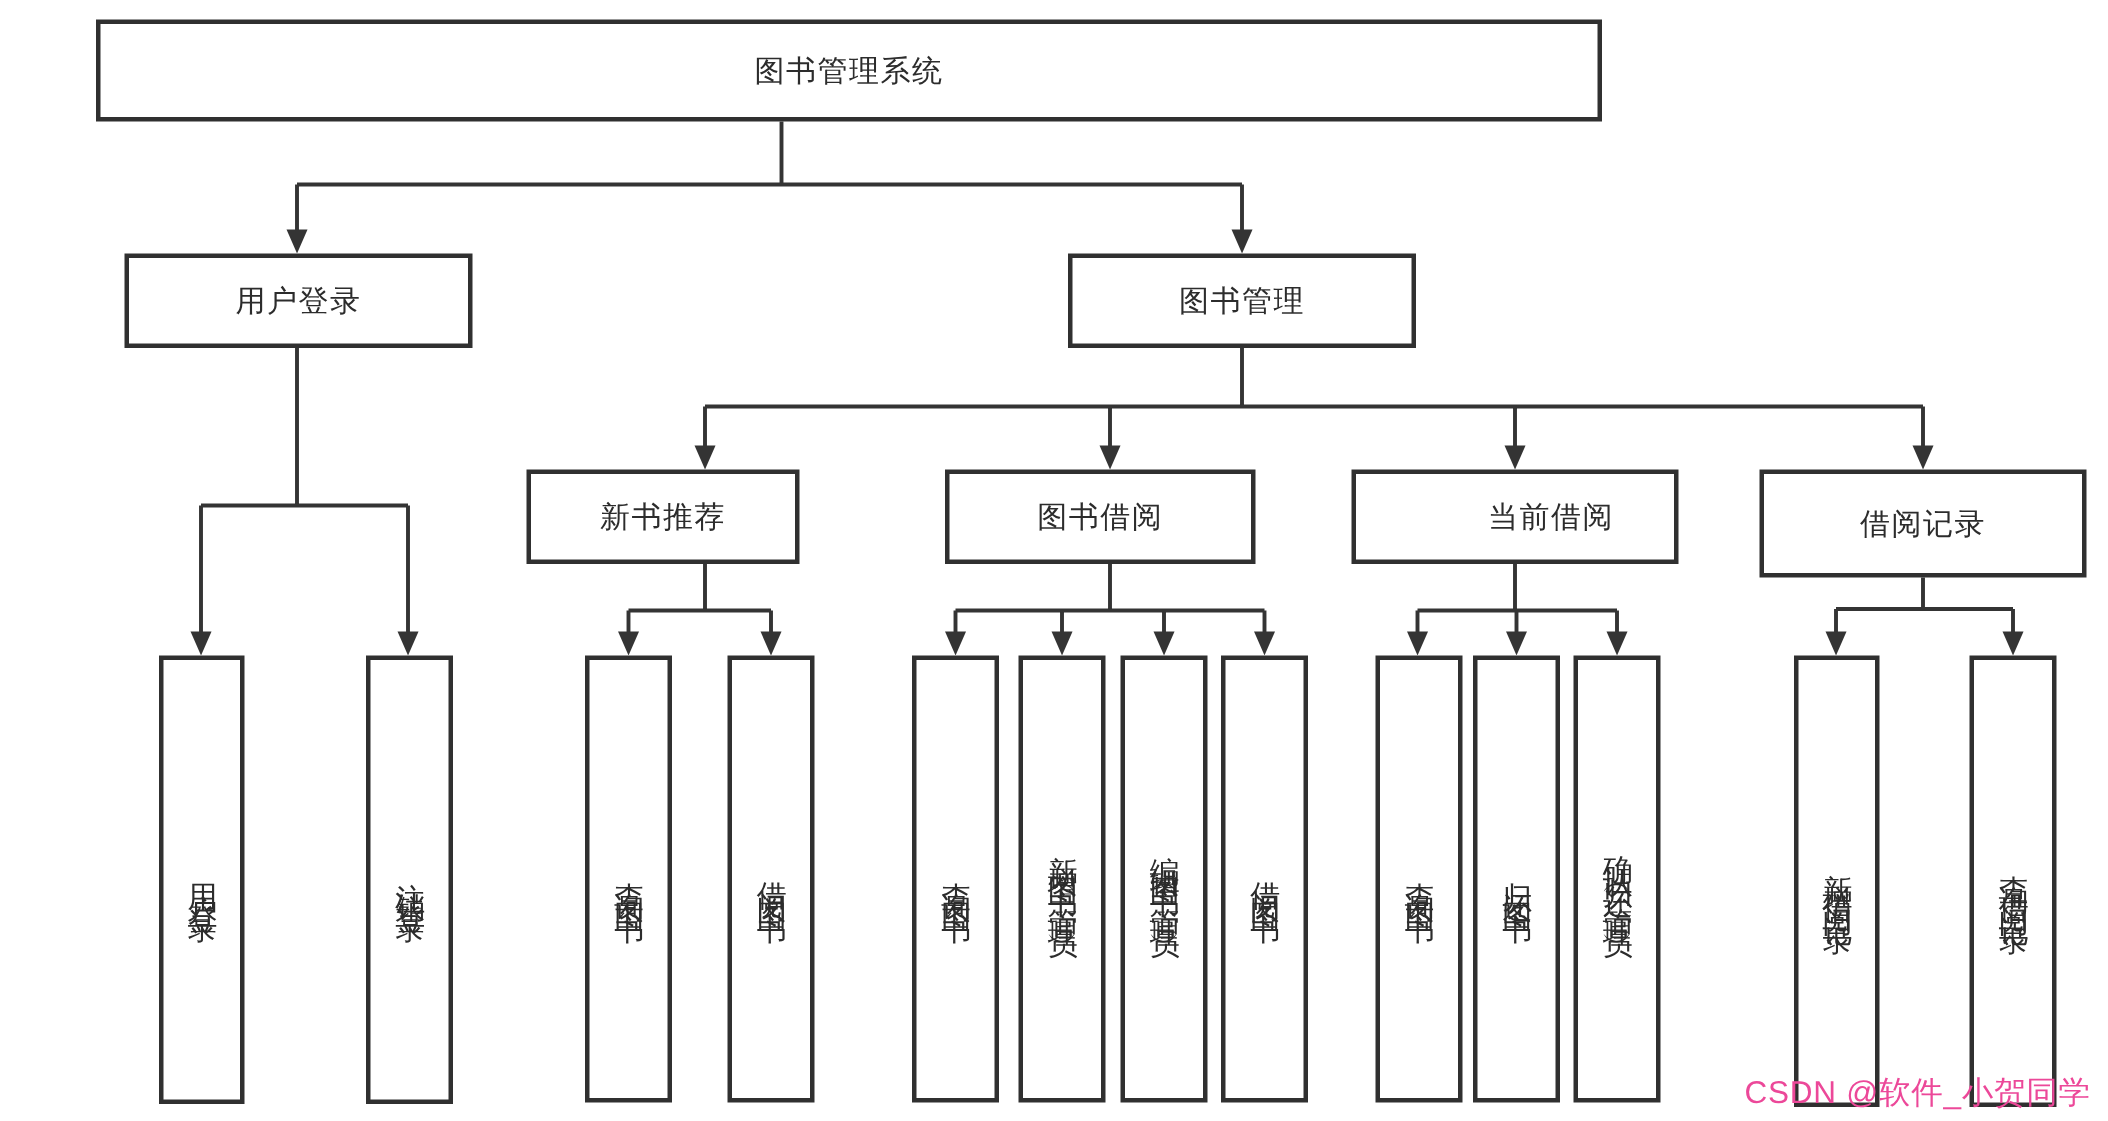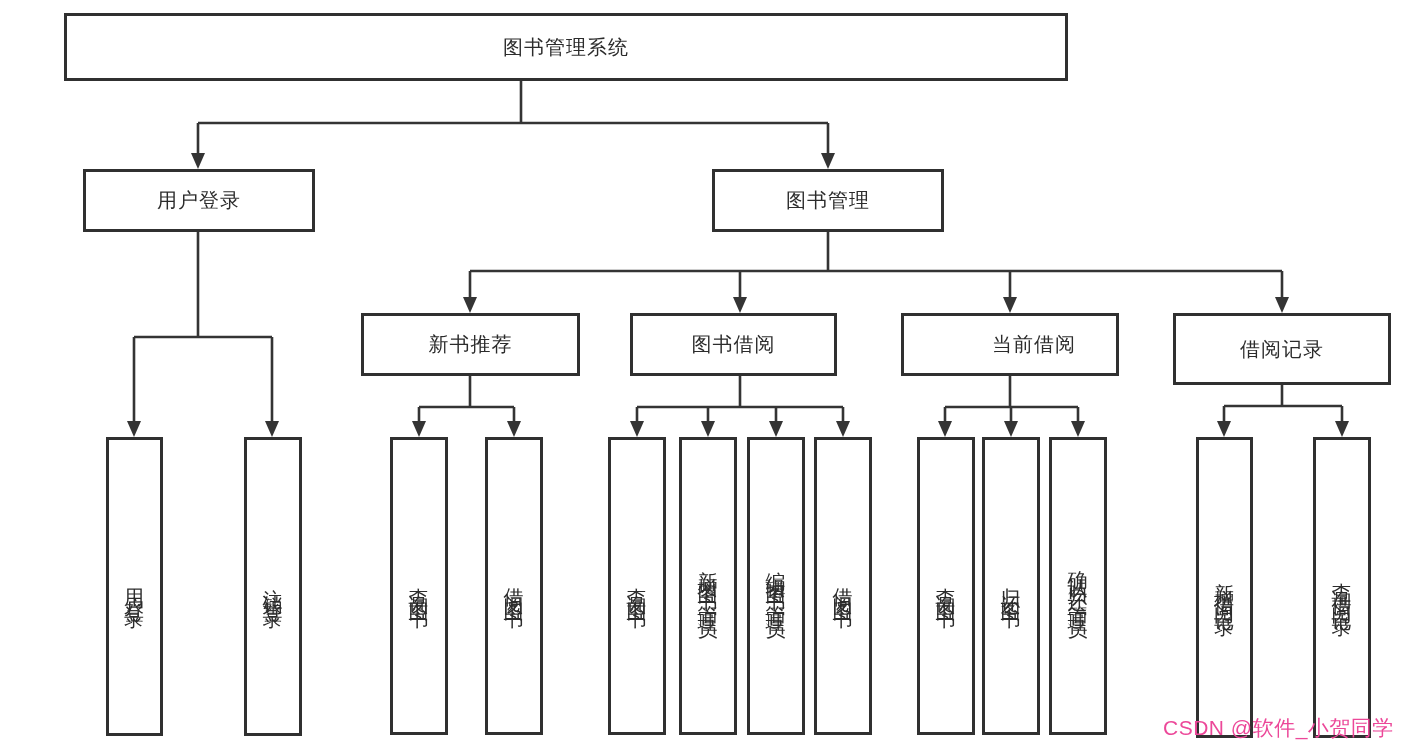--- a/index.html
+++ b/index.html
@@ -87,21 +87,21 @@
     <path d="M1282 376 V406 M1224 406 H1342 M1224 406 V425 M1342 406 V425"></path>
     <polygon fill="#343434" stroke="none" points="1217,421 1231,421 1224,437"></polygon>
     <polygon fill="#343434" stroke="none" points="1335,421 1349,421 1342,437"></polygon>
   </svg>
 
   <div class="node hbox" style="left:20px; top:13px; width:1004px; height:68px;margin-left:44px;">图书管理系统</div>
 
   <div class="node hbox" style="left:83px; top:169px; width:232px; height:63px;">用户登录</div>
   <div class="node hbox" style="left:712px; top:169px; width:232px; height:63px;">图书管理</div>
 
-  <div class="node hbox" style="left:361px; top:313px; width:219px; height:63px;">新书推荐</div>
+  <div class="node hbox" style="left:351px; top:313px; width:182px; height:63px;">新书推荐</div>
   <div class="node hbox" style="left:630px; top:313px; width:207px; height:63px;">图书借阅</div>
   <div class="node hbox" style="left:901px; top:313px; width:218px; height:63px;padding-left:48px;">当前借阅</div>
   <div class="node hbox" style="left:1173px; top:313px; width:218px; height:72px;">借阅记录</div>
 
   <div class="node vbox" style="left:106px; top:437px; width:57px; height:299px;">用户登录</div>
   <div class="node vbox" style="left:244px; top:437px; width:58px; height:299px;">注销登录</div>
 
   <div class="node vbox" style="left:390px; top:437px; width:58px; height:298px;">查询图书</div>
   <div class="node vbox" style="left:485px; top:437px; width:58px; height:298px;">借阅图书</div>
 

